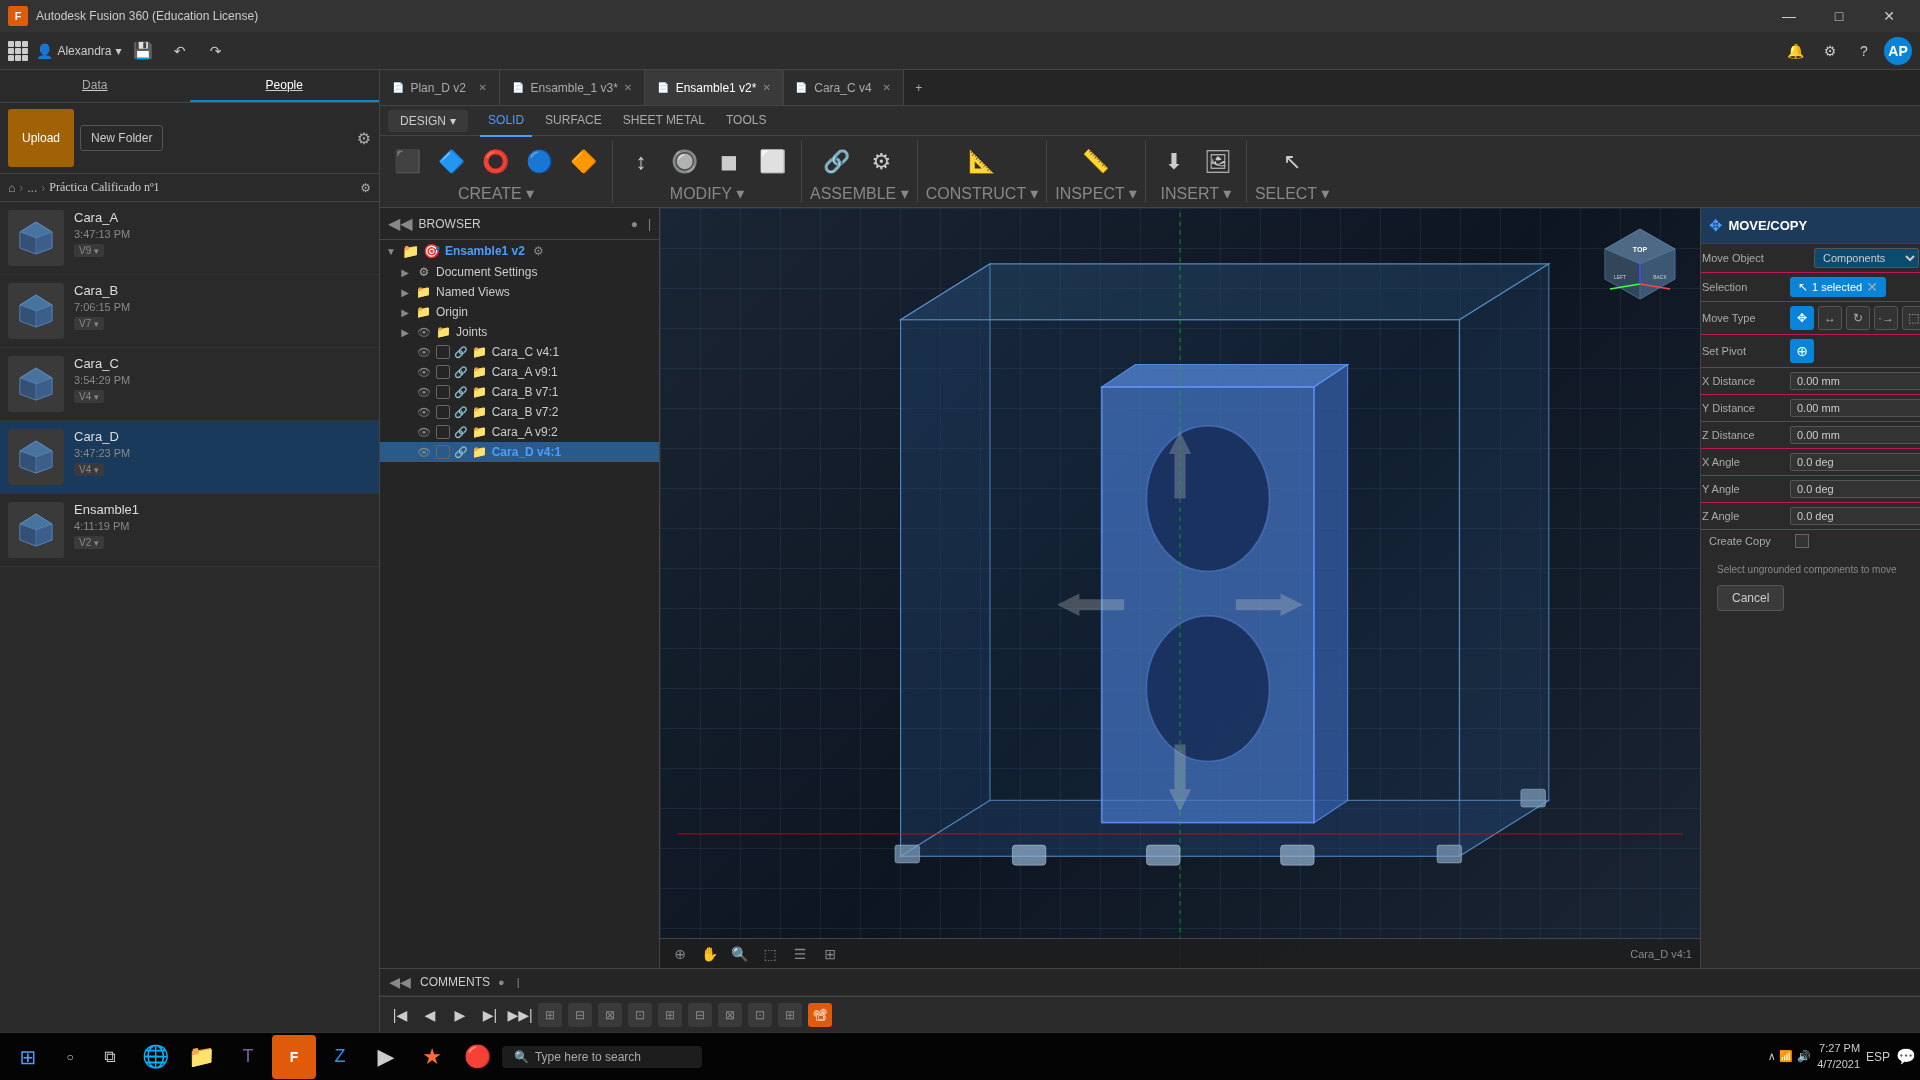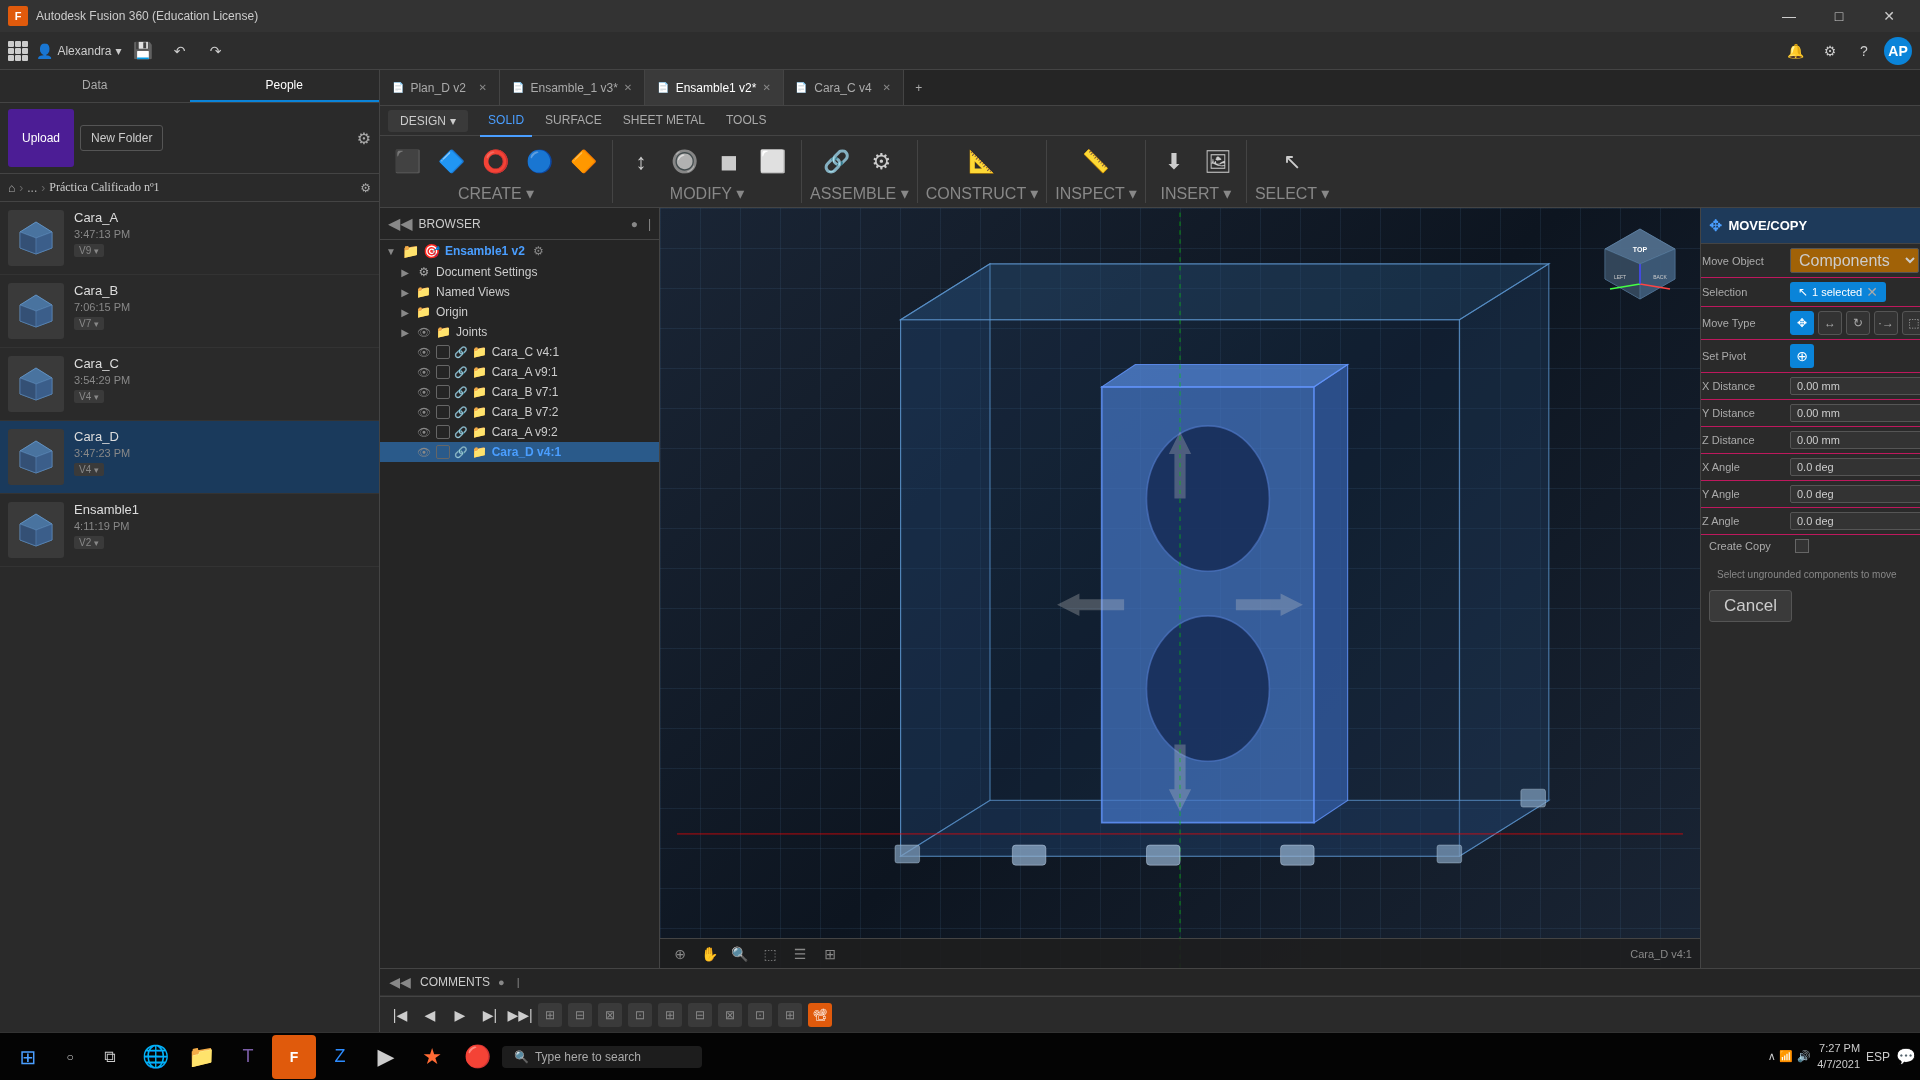--- a/index.html
+++ b/index.html
@@ -20,25 +20,25 @@
     #toolbar .user-area { display: flex; align-items: center; gap: 4px; color: #ccc; cursor: pointer; }
     .icon-btn { width: 28px; height: 28px; display: flex; align-items: center; justify-content: center; cursor: pointer; border-radius: 3px; color: #ccc; font-size: 14px; }
     .grid-icon { display: grid; grid-template-columns: repeat(3, 6px); gap: 1px; }
     .grid-dot { width: 6px; height: 6px; background: #ccc; border-radius: 1px; }
 
     
     #content { display: flex; flex: 1; }
 
     
     #left-panel { width: 380px; background: #2a2a2a; display: flex; flex-direction: column; border-right: 1px solid #444; }
-    #left-panel .tabs { display: flex; border-bottom: 1px solid #444; }
+    #left-panel .tabs { display: flex; border-bottom: 1px solid #444; text-decoration: underline; }
     #left-panel .tab { flex: 1; padding: 8px; text-align: center; cursor: pointer; color: #aaa; }
     #left-panel .tab.active { color: white; border-bottom: 2px solid #0a84d9; }
     #left-panel .panel-toolbar { display: flex; align-items: center; padding: 6px 8px; gap: 6px; border-bottom: 1px solid #444; }
-    .upload-btn { background: #4c1d95; color: white; border: none; padding: 22px 14px; border-radius: 3px; cursor: pointer; font-size: 12px; }
+    .upload-btn { background: #a16207; color: white; border: none; padding: 22px 14px; border-radius: 3px; cursor: pointer; font-size: 12px; }
     .folder-btn { background: transparent; color: #ccc; border: 1px solid #555; padding: 5px 10px; border-radius: 3px; cursor: pointer; font-size: 12px; }
     .settings-btn { margin-left: auto; background: transparent; color: #aaa; border: none; cursor: pointer; font-size: 16px; }
 
     
     #breadcrumb { padding: 6px 8px; display: flex; align-items: center; gap: 4px; border-bottom: 1px solid #444; font-size: 12px; }
     #breadcrumb span { color: #aaa; cursor: pointer; }
     #breadcrumb .sep { color: #666; }
     #breadcrumb .current { color: #ccc; font-family: Liberation Serif, serif; }
     .breadcrumb-settings { margin-left: auto; color: #aaa; cursor: pointer; }
 
@@ -91,34 +91,34 @@
       linear-gradient(90deg, rgba(80,120,160,0.15) 1px, transparent 1px);
       background-size: 40px 40px; }
     
     
     #move-copy-panel { width: 220px; background: #2a2a2a; border-left: 1px solid #444; display: flex; flex-direction: column; }
     #move-copy-header { padding: 8px; background: #1e3a5a; display: flex; align-items: center; gap: 6px; border-bottom: 1px solid #444; }
     #move-copy-header .panel-title { color: white; font-size: 13px; font-weight: bold; }
     .move-icon { color: #4a9eff; font-size: 16px; }
     .panel-row { display: flex; align-items: center; padding: 4px 1px; gap: 8px; border-bottom: 1px solid #be185d; }
     .panel-label { color: #aaa; font-size: 11px; width: 80px; flex-shrink: 0; }
-    .panel-select { background: #a16207; border: 1px solid #555; color: #ccc; font-size: 16px; padding: 2px 4px; flex: 1; border-radius: 2px; }
+    .panel-select { background: #0c4a6e; border: 1px solid #555; color: #ccc; font-size: 11px; padding: 2px 4px; flex: 1; border-radius: 2px; margin-left: 24px; }
     .selection-badge { background: #0a84d9; color: white; padding: 2px 8px; border-radius: 3px; font-size: 11px; display: flex; align-items: center; gap: 4px; }
     .selection-x { color: #aaa; cursor: pointer; font-size: 14px; }
     .move-type-btns { display: flex; gap: 4px; }
     .move-type-btn { width: 24px; height: 24px; background: #333; border: 1px solid #555; border-radius: 3px; display: flex; align-items: center; justify-content: center; cursor: pointer; color: #aaa; font-size: 12px; }
     .move-type-btn.active { background: #0a84d9; border-color: #0a84d9; color: white; }
     .set-pivot-btn { width: 24px; height: 24px; background: #0a84d9; border-radius: 3px; display: flex; align-items: center; justify-content: center; cursor: pointer; color: white; font-size: 14px; }
     .dist-input { background: #333; border: 1px solid #555; color: #ccc; font-size: 11px; padding: 2px 6px; flex: 1; border-radius: 2px; }
     .create-copy-row { display: flex; align-items: center; padding: 4px 8px; gap: 6px; }
     .checkbox-create { width: 14px; height: 14px; border: 1px solid #666; background: #333; display: flex; align-items: center; justify-content: center; }
     .panel-footer { padding: 8px; display: flex; gap: 6px; flex-direction: column; }
     .hint-text { color: #888; font-size: 10px; padding: 4px 8px; }
     .footer-btns { display: flex; gap: 6px; }
-    .cancel-btn { background: #3a3a3a; border: 1px solid #555; color: #ccc; padding: 5px 14px; border-radius: 3px; cursor: pointer; font-size: 17px; }
+    .cancel-btn { background: #3a3a3a; border: 1px solid #555; color: #ccc; padding: 5px 14px; border-radius: 3px; cursor: pointer; font-size: 12px; margin-left: 8px; }
     #comments-bar { height: 28px; background: #252525; display: flex; align-items: center; padding: 0 8px; gap: 8px; border-bottom: 1px solid #333; border-top: 1px solid #444; }
     .status-icon { width: 24px; height: 24px; display: flex; align-items: center; justify-content: center; color: #888; cursor: pointer; font-size: 14px; }
 
     
     #playback { height: 36px; background: #2a2a2a; display: flex; align-items: center; padding: 0 8px; gap: 6px; border-top: 1px solid #444; }
     .play-btn { width: 24px; height: 24px; display: flex; align-items: center; justify-content: center; color: #ccc; cursor: pointer; font-size: 14px; }
     .timeline-icon { width: 24px; height: 24px; background: #3a3a3a; border-radius: 3px; display: flex; align-items: center; justify-content: center; color: #888; font-size: 12px; cursor: pointer; }
     .timeline-active { background: #e05a0c; color: white; }
 
     

